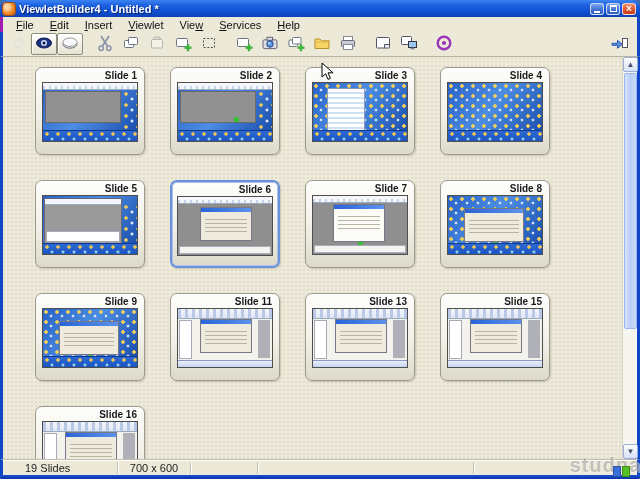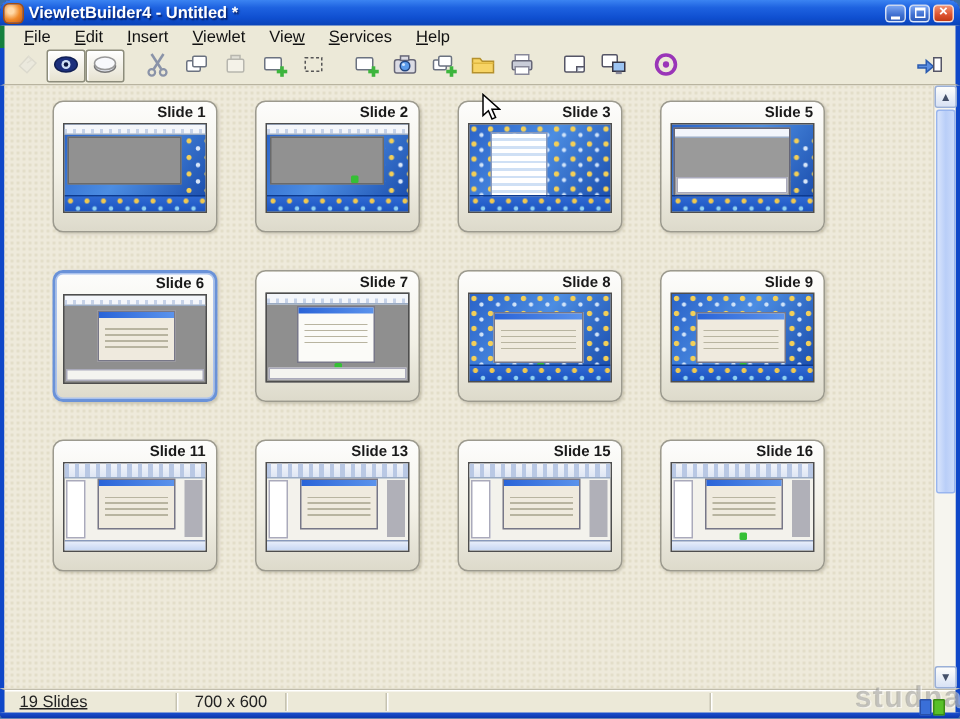--- a/index.html
+++ b/index.html
@@ -20,21 +20,21 @@
   .win-btn { width:14px; height:12px; border-radius:3px; border:1px solid rgba(255,255,255,.75);
              display:flex; align-items:center; justify-content:center; font-size:9px; line-height:1; color:#fff;
              background:linear-gradient(180deg,#7aa5f2,#3e6fd0 60%,#2f5cba); cursor:default; }
   .win-btn.close { background:linear-gradient(180deg,#f09070,#df5633 55%,#c33a14); }
   .glyph-min { width:6px; height:2px; background:#fff; margin-top:6px; }
   .glyph-max { width:7px; height:7px; border:1px solid #fff; border-top-width:2px; }
   .glyph-x   { font-weight:bold; font-size:10px; transform:translateY(-0.5px); }
 
   
   .menubar { height:15px; background:#ece9d8; display:flex; align-items:center; padding-left:5px;
-             border-left:3px solid #15803d; border-right:3px solid #0f47c8; }
+             border-left:3px solid #a21caf; border-right:3px solid #0f47c8; }
   .menu-item { font-size:11px; color:#111; padding:0 8px; cursor:default; }
   .menu-item u { text-decoration:underline; }
 
   
   .toolbar { height:25px; background:#ece9d8; display:flex; align-items:center; padding:0 4px 0 2px;
              border-left:3px solid #0f47c8; border-right:3px solid #0f47c8; border-bottom:1px solid #b9b4a0; }
   .tb-group { display:flex; align-items:center; margin-right:9px; }
   .tb-btn { width:26px; height:22px; display:flex; align-items:center; justify-content:center;
             background:transparent; border:1px solid transparent; border-radius:2px; padding:0; }
   .tb-btn.framed { border:1px solid #8d8d7c; background:linear-gradient(180deg,#ffffff,#e6e2d0);
@@ -116,21 +116,21 @@
             background:linear-gradient(180deg,#fdfdfb,#d8e2f5); }
   .sb-up { top:0; } .sb-down { bottom:0; }
   .sb-thumb { position:absolute; left:1px; top:16px; width:13px; height:256px; border:1px solid #98b5ef; border-radius:2px;
               background:linear-gradient(90deg,#d8e4fc,#b9cef8 50%,#cadafa); }
 
   
   .statusbar { height:16px; background:#ece9d8; display:flex; align-items:center;
                border-left:3px solid #0f47c8; border-right:3px solid #0f47c8; border-top:1px solid #c0bcab;
                box-shadow:0 1px 0 #fff inset; font-size:11px; color:#222; }
   .sb-cell { height:12px; border-right:1px solid #c6c3b2; box-shadow:1px 0 0 #fff; display:flex; align-items:center; }
-  .sb-cell:nth-child(1) { width:115px; padding-left:10px;text-decoration:underline; }
+  .sb-cell:nth-child(1) { width:115px; padding-left:22px; }
   .sb-cell:nth-child(2) { width:73px; justify-content:center; }
   .sb-cell:nth-child(3) { width:67px; }
   .sb-cell:nth-child(4) { width:216px; }
   .sb-cell:nth-child(5) { flex:1; border-right:none; box-shadow:none; }
 
   .bottom-border { height:4px; background:linear-gradient(180deg,#1a50d0,#0a33a8); }
 
   
   .watermark { position:absolute; right:4px; bottom:2px; z-index:40; display:flex; align-items:flex-end; pointer-events:none; }
   .wm-text { font-size:20px; font-weight:bold; letter-spacing:1px; color:rgba(120,120,120,.40);
@@ -331,20 +331,29 @@
     <div class="card-head">
       <span class="card-title">Slide 3</span>
     </div>
     <div class="thumb bg-desk">
               <div class="p-deskicons"></div>
               <div class="p-startpanel"></div>
               <div class="p-taskbar"></div>
             </div>
   </div>
 
+  <div class="card">
+    <div class="card-head">
+      <span class="card-title">Slide 4</span>
+    </div>
+    <div class="thumb bg-desk">
+              <div class="p-deskicons"></div>
+              <div class="p-taskbar"></div>
+            </div>
+  </div>
 
   <div class="card">
     <div class="card-head">
       <span class="card-title">Slide 5</span>
     </div>
     <div class="thumb bg-desk">
               <div class="p-appwin"></div>
               <div class="p-sideicons"></div>
               <div class="p-taskbar"></div>
             </div>

